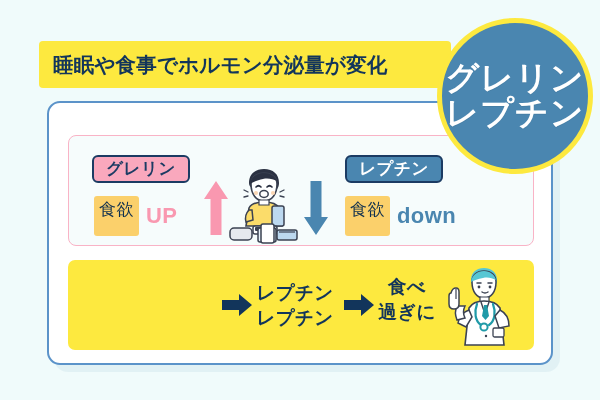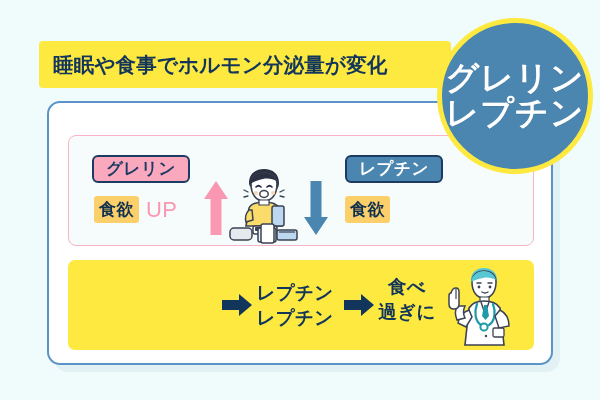--- a/index.html
+++ b/index.html
@@ -72,25 +72,25 @@
     left: 345px; top: 155px; width: 98px; height: 28px;
     background: #4a86b0; color: #ffffff;
   }
 
   
   .appetite-row { position: absolute; display: flex; align-items: center; gap: 7px; }
   .appetite-row.left  { left: 94px;  top: 196px; }
   .appetite-row.right { left: 345px; top: 196px; }
   .appetite-tag {
     background: #fbd06b; color: #10304f;
-    font-size: 17px; font-weight: 700;
-    padding: 2px 5px 2px 5px; border-radius: 3px;
+    font-size: 17px; font-weight: 400;
+    padding: 2px 5px 15px 5px; border-radius: 3px;
     letter-spacing: .5px; white-space: nowrap;
   }
-  .appetite-value { font-size: 22px; font-weight: 400; letter-spacing: .4px; }
+  .appetite-value { font-size: 22px; font-weight: 700; letter-spacing: .4px; }
   .appetite-value.up   { color: #f998b0; }
   .appetite-value.down { color: #4a86b0; }
 
   
   .vert-arrow { position: absolute; }
   .arrow-up   { left: 203px; top: 180px; }
   .arrow-down { left: 303px; top: 180px; }
 
   
   .boy-illustration { position: absolute; left: 227px; top: 166px; }
@@ -204,20 +204,21 @@
   </span>
 
   <span class="vert-arrow arrow-down">
     <svg width="26" height="56" viewBox="0 0 26 56">
       <path d="M13 55 L1 37 L7.5 37 L7.5 1 L18.5 1 L18.5 37 L25 37 Z" fill="#4a86b0"></path>
     </svg>
   </span>
   <div class="chip chip-leptin">レプチン</div>
   <div class="appetite-row right">
     <span class="appetite-tag">食欲</span>
+    <span class="appetite-value down">down</span>
   </div>
 
   <div class="flow-strip"></div>
 
   <div class="flow-item s1">
   </div>
   <span class="flow-arrow a1">
     <svg width="30" height="22" viewBox="0 0 30 22">
       <path d="M0 6 L17 6 L17 0 L30 11 L17 22 L17 16 L0 16 Z" fill="#12355b"></path>
     </svg>

